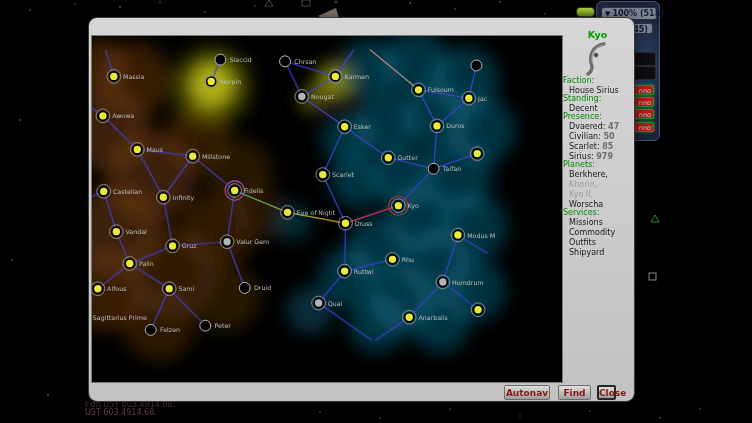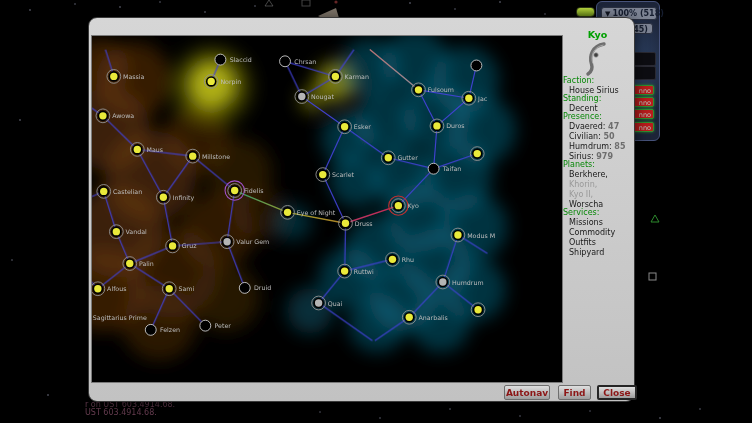--- a/index.html
+++ b/index.html
@@ -464,21 +464,21 @@
       <circle cx="15" cy="14" r="2.3" fill="#3f3f3f" stroke="#a5a5a5" stroke-width="0.8"></circle>
     </svg>
     <div class="sec">Faction:</div>
     <div class="val">House Sirius</div>
     <div class="sec">Standing:</div>
     <div class="val">Decent</div>
     <div class="sec">Presence:</div>
     <div id="presence-list">
         <div class="val"><span>Dvaered: </span><span class="num">47</span></div>
         <div class="val"><span>Civilian: </span><span class="num">50</span></div>
-        <div class="val"><span>Humdrum: </span><span class="num">85</span></div>
+        <div class="val"><span>Scarlet: </span><span class="num">85</span></div>
         <div class="val"><span>Sirius: </span><span class="num">979</span></div>
       </div>
     <div class="sec">Planets:</div>
     <div id="planets-list">
         <div class="val">Berkhere,</div>
         <div class="val dim">Khorin,</div>
         <div class="val dim">Kyo II,</div>
         <div class="val">Worscha</div>
       </div>
     <div class="sec">Services:</div>
@@ -486,15 +486,15 @@
         <div class="val">Missions</div>
         <div class="val">Commodity</div>
         <div class="val">Outfits</div>
         <div class="val">Shipyard</div>
       </div>
   </div>
 
   <div id="btn-row">
       <button class="" style="left: 415px; width: 46px;">Autonav</button>
       <button class="" style="left: 469px; width: 33px;">Find</button>
-      <button class="primary" style="left: 508px; width: 40px;">Close</button>
+      <button class="primary" style="left: 508px; width: 19px;">Close</button>
     </div>
 </div>
 
 </body></html>

